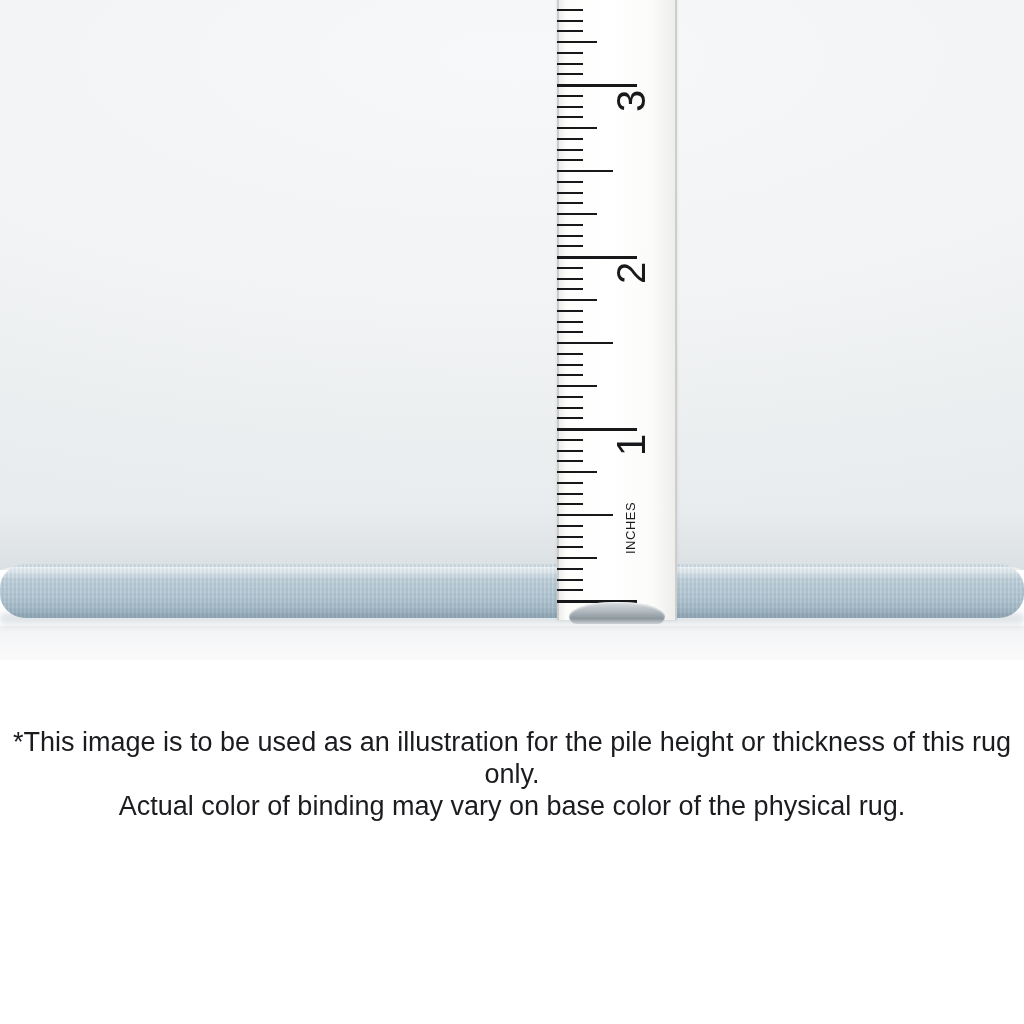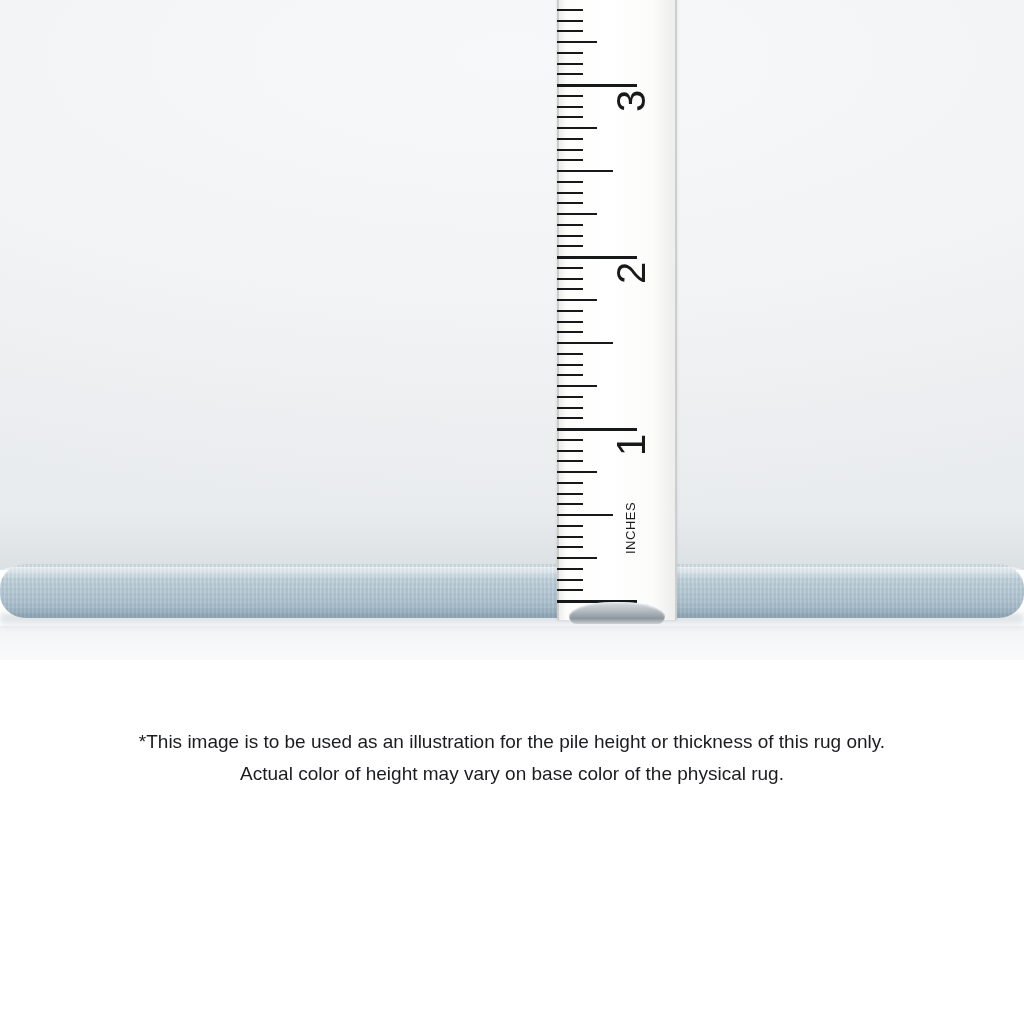--- a/index.html
+++ b/index.html
@@ -202,21 +202,21 @@
 
   
   .caption {
     position: absolute;
     left: 0;
     top: 726px;
     width: 1024px;
     text-align: center;
     color: #1b1c1f;
     font-family: "Liberation Sans", sans-serif;
-    font-size: 19px;
+    font-size: 27px;
     line-height: 32px;
   }
   .caption-line { display: block; }
 </style>
 </head>
 <body>
 
 <div class="stage">
 
   <div class="photo">
@@ -300,16 +300,16 @@
     </div>
 
     <div class="tape-tip">
       <div class="tape-tip-metal"></div>
     </div>
 
   </div>
 
   <div class="caption">
     <span class="caption-line">*This image is to be used as an illustration for the pile height or thickness of this rug only.</span>
-    <span class="caption-line">Actual color of height may vary on base color of the physical rug.</span>
+    <span class="caption-line">Actual color of binding may vary on base color of the physical rug.</span>
   </div>
 
 </div>
 
 </body></html>

